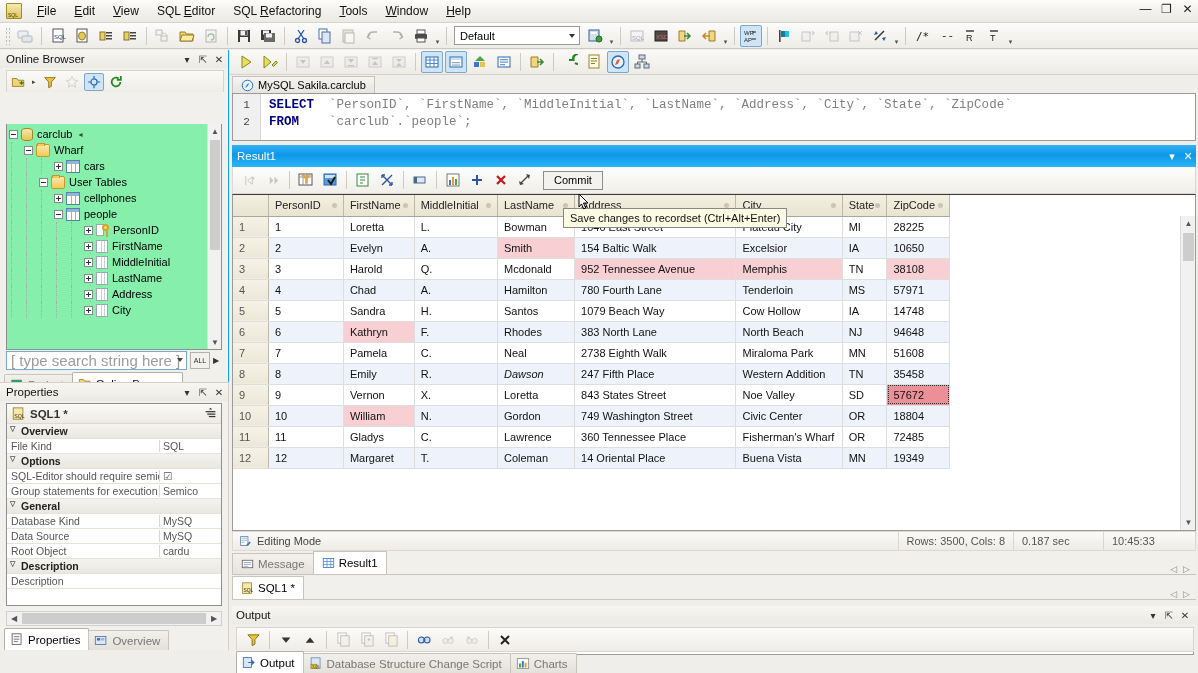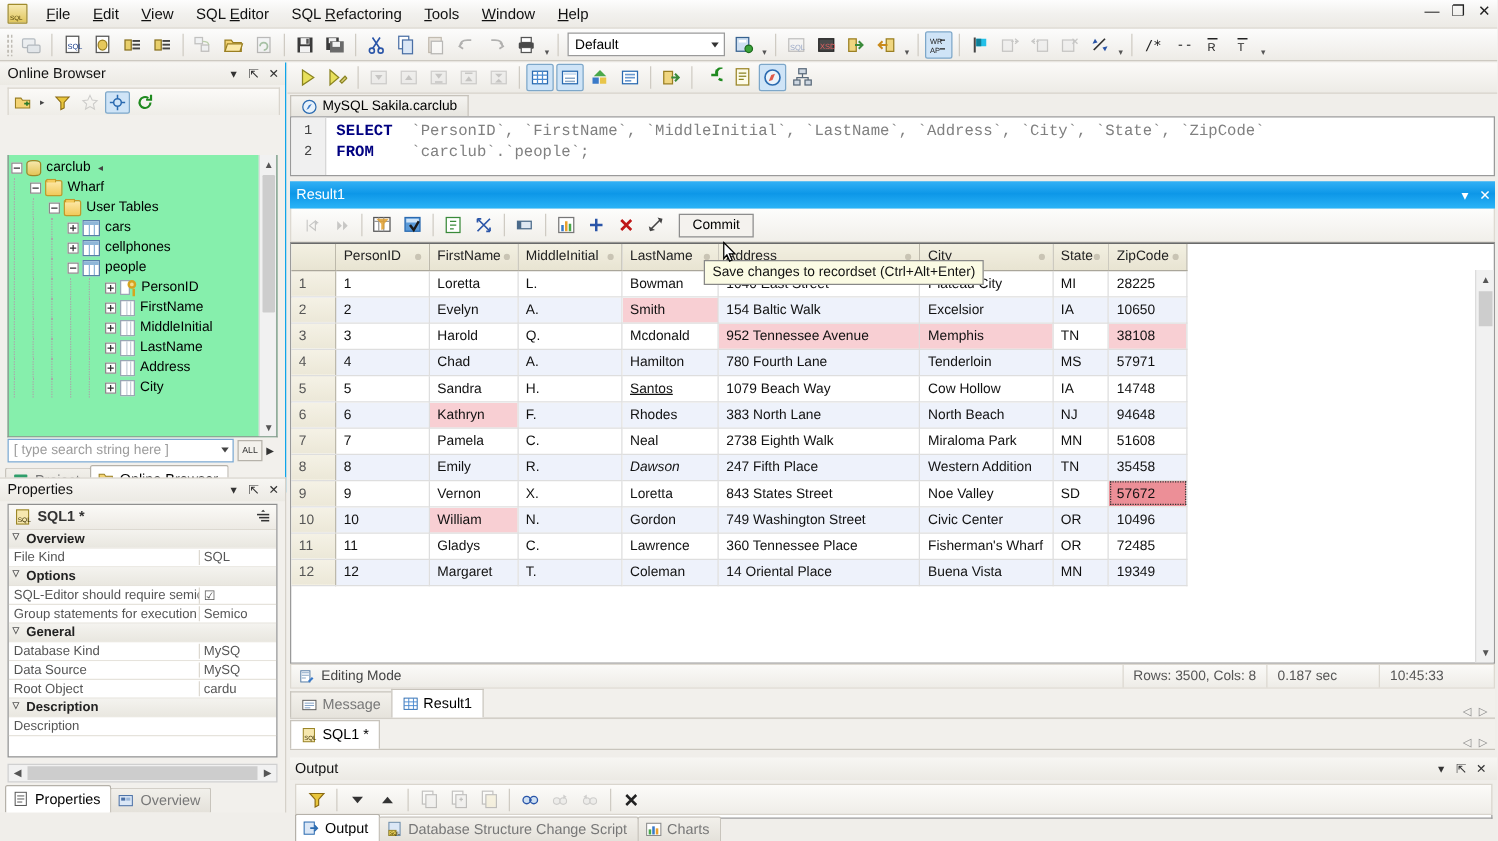--- a/index.html
+++ b/index.html
@@ -115,21 +115,21 @@
                    box-shadow: 3px 0 0 #c6cfd8; }
   .ico.key { width:13px; }
   .ico.key .kc { position:absolute; left:0; top:0; width:8px; height:12px; background:#fff; border:1px solid #9aa7b4;}
   .ico.key .kk { position:absolute; right:0; top:0px; width:7px; height:7px; border:2px solid #d6a41f;
                  border-radius:50%; background:#f6dc8d; }
   .ico.key .kk:after { content:""; position:absolute; left:2px; top:5px; width:2px; height:6px; background:#d6a41f;}
 
   .searchrow { position:absolute; left:6px; bottom:24px; right:6px; height:20px; display:flex; align-items:center;
                background:#f2f0ec; }
   .searchbox { flex:1; height:19px; background:#fff; border:1px solid #7aa7d0; display:flex; align-items:center;
-               padding-left:4px; color:#9c9c9c; font-size:11px; position:relative; }
+               padding-left:4px; color:#9c9c9c; font-size:15px; position:relative; }
   .searchbox .arr { position:absolute; right:3px; top:6px; border-left:3.5px solid transparent;
                 border-right:3.5px solid transparent; border-top:4px solid #444; }
   .allbtn { width:20px; height:17px; margin-left:3px; border:1px solid #b6b2aa; background:#f3f1ec;
             font-size:7px; display:flex; align-items:center; justify-content:center; color:#333; }
   .rarr { width:12px; text-align:center; font-size:8px; color:#333; }
 
   .btabs { position:absolute; left:0; bottom:0; height:22px; display:flex; align-items:flex-end; }
   .btab { height:20px; display:flex; align-items:center; padding:0 8px 0 5px; font-size:11.5px;
           background:linear-gradient(to bottom,#f2f0eb,#e4e1da); border:1px solid #c8c4bc;
           border-bottom:none; margin-right:-1px; color:#777; border-radius:2px 2px 0 0; }
@@ -565,31 +565,31 @@
           </div>
           <div class="tnode">
             <span class="tspace" style="width:13px;border-left:1px dotted #a9a9a9;height:16px;margin-left:2px"></span>
             <span class="expander"></span>
             <span class="ico folder"></span>
             <span>Wharf</span>
           </div>
           <div class="tnode">
             <span class="tspace" style="width:13px;border-left:1px dotted #a9a9a9;height:16px;margin-left:2px"></span>
             <span class="tspace" style="width:13px;border-left:1px dotted #a9a9a9;height:16px;margin-left:2px"></span>
+            <span class="tspace" style="width:13px;border-left:1px dotted #a9a9a9;height:16px;margin-left:2px"></span>
+            <span class="expander plus"></span>
+            <span class="ico tbl"></span>
+            <span>cars</span>
+          </div>
+          <div class="tnode">
+            <span class="tspace" style="width:13px;border-left:1px dotted #a9a9a9;height:16px;margin-left:2px"></span>
+            <span class="tspace" style="width:13px;border-left:1px dotted #a9a9a9;height:16px;margin-left:2px"></span>
             <span class="expander"></span>
             <span class="ico folder"></span>
             <span>User Tables</span>
-          </div>
-          <div class="tnode">
-            <span class="tspace" style="width:13px;border-left:1px dotted #a9a9a9;height:16px;margin-left:2px"></span>
-            <span class="tspace" style="width:13px;border-left:1px dotted #a9a9a9;height:16px;margin-left:2px"></span>
-            <span class="tspace" style="width:13px;border-left:1px dotted #a9a9a9;height:16px;margin-left:2px"></span>
-            <span class="expander plus"></span>
-            <span class="ico tbl"></span>
-            <span>cars</span>
           </div>
           <div class="tnode">
             <span class="tspace" style="width:13px;border-left:1px dotted #a9a9a9;height:16px;margin-left:2px"></span>
             <span class="tspace" style="width:13px;border-left:1px dotted #a9a9a9;height:16px;margin-left:2px"></span>
             <span class="tspace" style="width:13px;border-left:1px dotted #a9a9a9;height:16px;margin-left:2px"></span>
             <span class="expander plus"></span>
             <span class="ico tbl"></span>
             <span>cellphones</span>
           </div>
           <div class="tnode">
@@ -1080,21 +1080,21 @@
               <td style="width: 155px;">780 Fourth Lane</td>
               <td style="width: 102px;">Tenderloin</td>
               <td style="width: 43px;">MS</td>
               <td style="width: 60px;">57971</td>
             </tr>
             <tr class="">
               <td class="rn" style="width: 34px;">5</td>
               <td style="width: 72px;">5</td>
               <td style="width: 68px;">Sandra</td>
               <td style="width: 80px;">H.</td>
-              <td style="width: 74px; text-decoration: underline;">Santos</td>
+              <td style="width: 74px;">Santos</td>
               <td style="width: 155px;">1079 Beach Way</td>
               <td style="width: 102px;">Cow Hollow</td>
               <td style="width: 43px;">IA</td>
               <td style="width: 60px;">14748</td>
             </tr>
             <tr class="alt">
               <td class="rn" style="width: 34px;">6</td>
               <td style="width: 72px;">6</td>
               <td class="mod" style="width: 68px;">Kathryn</td>
               <td style="width: 80px;">F.</td>
@@ -1139,21 +1139,21 @@
             </tr>
             <tr class="alt">
               <td class="rn" style="width: 34px;">10</td>
               <td style="width: 72px;">10</td>
               <td class="mod" style="width: 68px;">William</td>
               <td style="width: 80px;">N.</td>
               <td style="width: 74px;">Gordon</td>
               <td style="width: 155px;">749 Washington Street</td>
               <td style="width: 102px;">Civic Center</td>
               <td style="width: 43px;">OR</td>
-              <td style="width: 60px;">10496</td>
+              <td style="width: 60px;">18804</td>
             </tr>
             <tr class="">
               <td class="rn" style="width: 34px;">11</td>
               <td style="width: 72px;">11</td>
               <td style="width: 68px;">Gladys</td>
               <td style="width: 80px;">C.</td>
               <td style="width: 74px;">Lawrence</td>
               <td style="width: 155px;">360 Tennessee Place</td>
               <td style="width: 102px;">Fisherman's Wharf</td>
               <td style="width: 43px;">OR</td>

